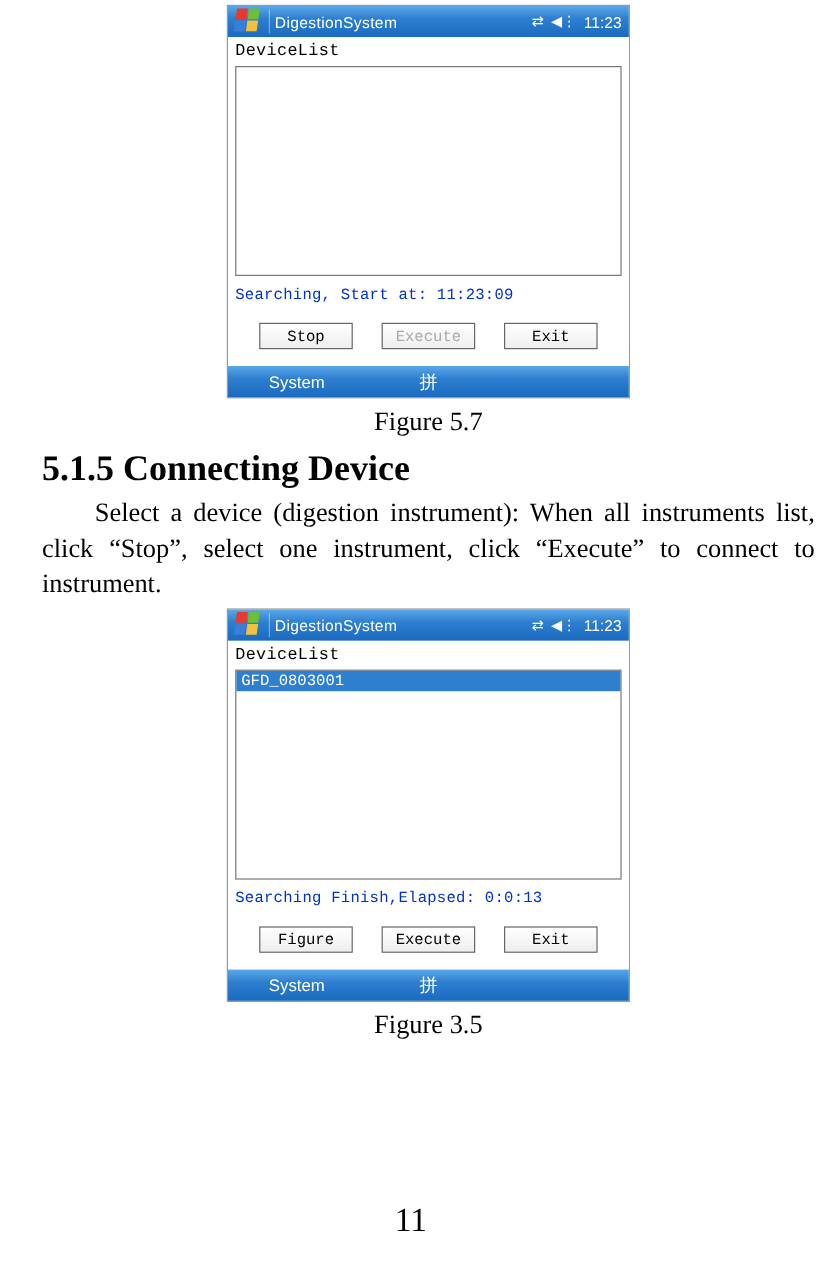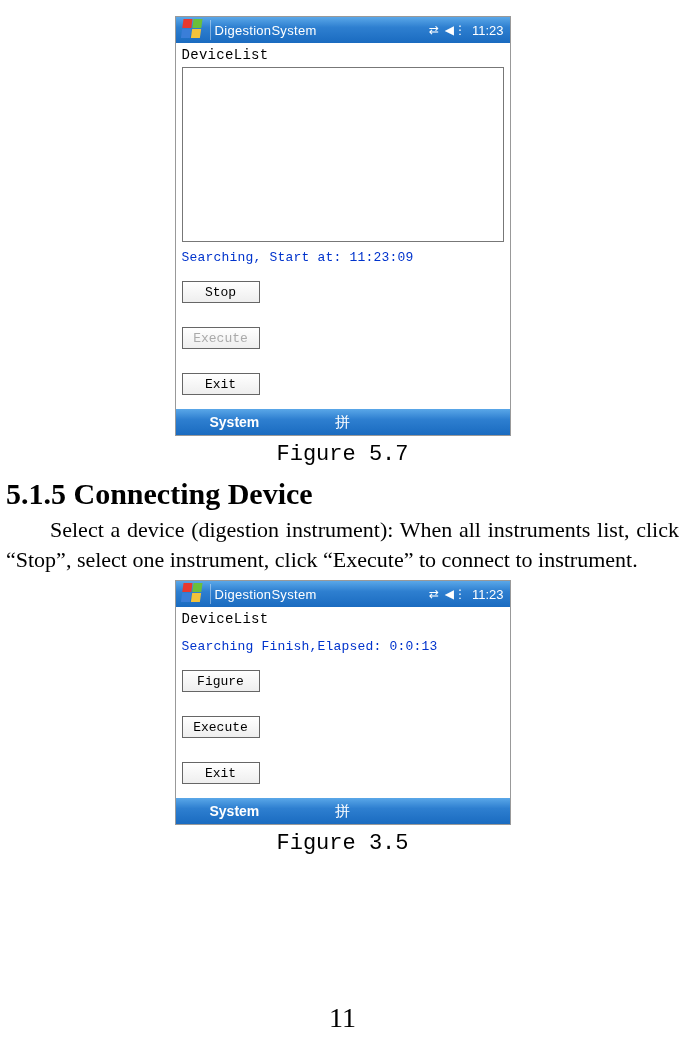--- a/index.html
+++ b/index.html
@@ -5,21 +5,22 @@
     * { box-sizing: border-box; margin: 0; padding: 0; }
     body {
       width: 685px;
       height: 1058px;
       background: #fff;
       font-family: "Times New Roman", serif;
       color: #000;
       position: relative;
     }
     .page {
-      padding: 16px 0;
+      padding: 4px 0;
+      margin-left: 29px;
     }
     .figure-container {
       display: flex;
       flex-direction: column;
       align-items: center;
       margin: 0 auto;
     }
     .phone-screen {
       width: 336px;
       border: 1px solid #999;
@@ -90,21 +91,20 @@
       color: #0033cc;
       padding: 8px 0 2px 0;
       white-space: nowrap;
       letter-spacing: 0.2px;
     }
     .button-row {
       display: flex;
       justify-content: center;
       gap: 24px;
       padding: 14px 0 14px 0;
-      flex-direction: column;
     }
     .btn {
       width: 78px;
       height: 22px;
       border: 1px solid #666;
       background: linear-gradient(to bottom, #fff, #eee);
       font-family: "Courier New", monospace;
       font-size: 13px;
       display: inline-flex;
       align-items: center;
@@ -115,24 +115,24 @@
     .bottombar {
       height: 26px;
       background: linear-gradient(to bottom, #5aa7e8, #2e7fd0 40%, #1a6bc0);
       display: flex;
       align-items: center;
       color: #fff;
       font-family: Tahoma, sans-serif;
       font-size: 14px;
       position: relative;
     }
-    .bottom-left { position: absolute; left: 34px; font-weight: bold; }
+    .bottom-left { position: absolute; left: 34px; }
     .bottom-center { flex: 1; text-align: center; font-size: 15px; }
     .caption {
-      font-family: Liberation Mono, monospace;
+      font-family: Liberation Serif, serif;
       font-size: 22px;
       margin-top: 6px;
       text-align: center;
     }
     .section-heading {
       font-family: "Times New Roman", serif;
       font-size: 30px;
       font-weight: bold;
       margin: 10px 0 4px 6px;
     }
@@ -206,20 +206,23 @@
         </span>
         <span class="title-divider"></span>
         <span class="title-text">DigestionSystem</span>
         <span class="title-spacer"></span>
         <span class="title-icon">⇄</span>
         <span class="title-icon">◀⋮</span>
         <span class="title-time">11:23</span>
       </div>
       <div class="content-area">
         <div class="devicelist-label">DeviceList</div>
+        <div class="listbox">
+          <div class="list-item">GFD_0803001</div>
+        </div>
         <div class="status-line">Searching Finish,Elapsed: 0:0:13</div>
         <div class="button-row">
           <span class="btn">Figure</span>
           <span class="btn">Execute</span>
           <span class="btn">Exit</span>
         </div>
       </div>
       <div class="bottombar">
         <span class="bottom-left">System</span>
         <span class="bottom-center">拼</span>

